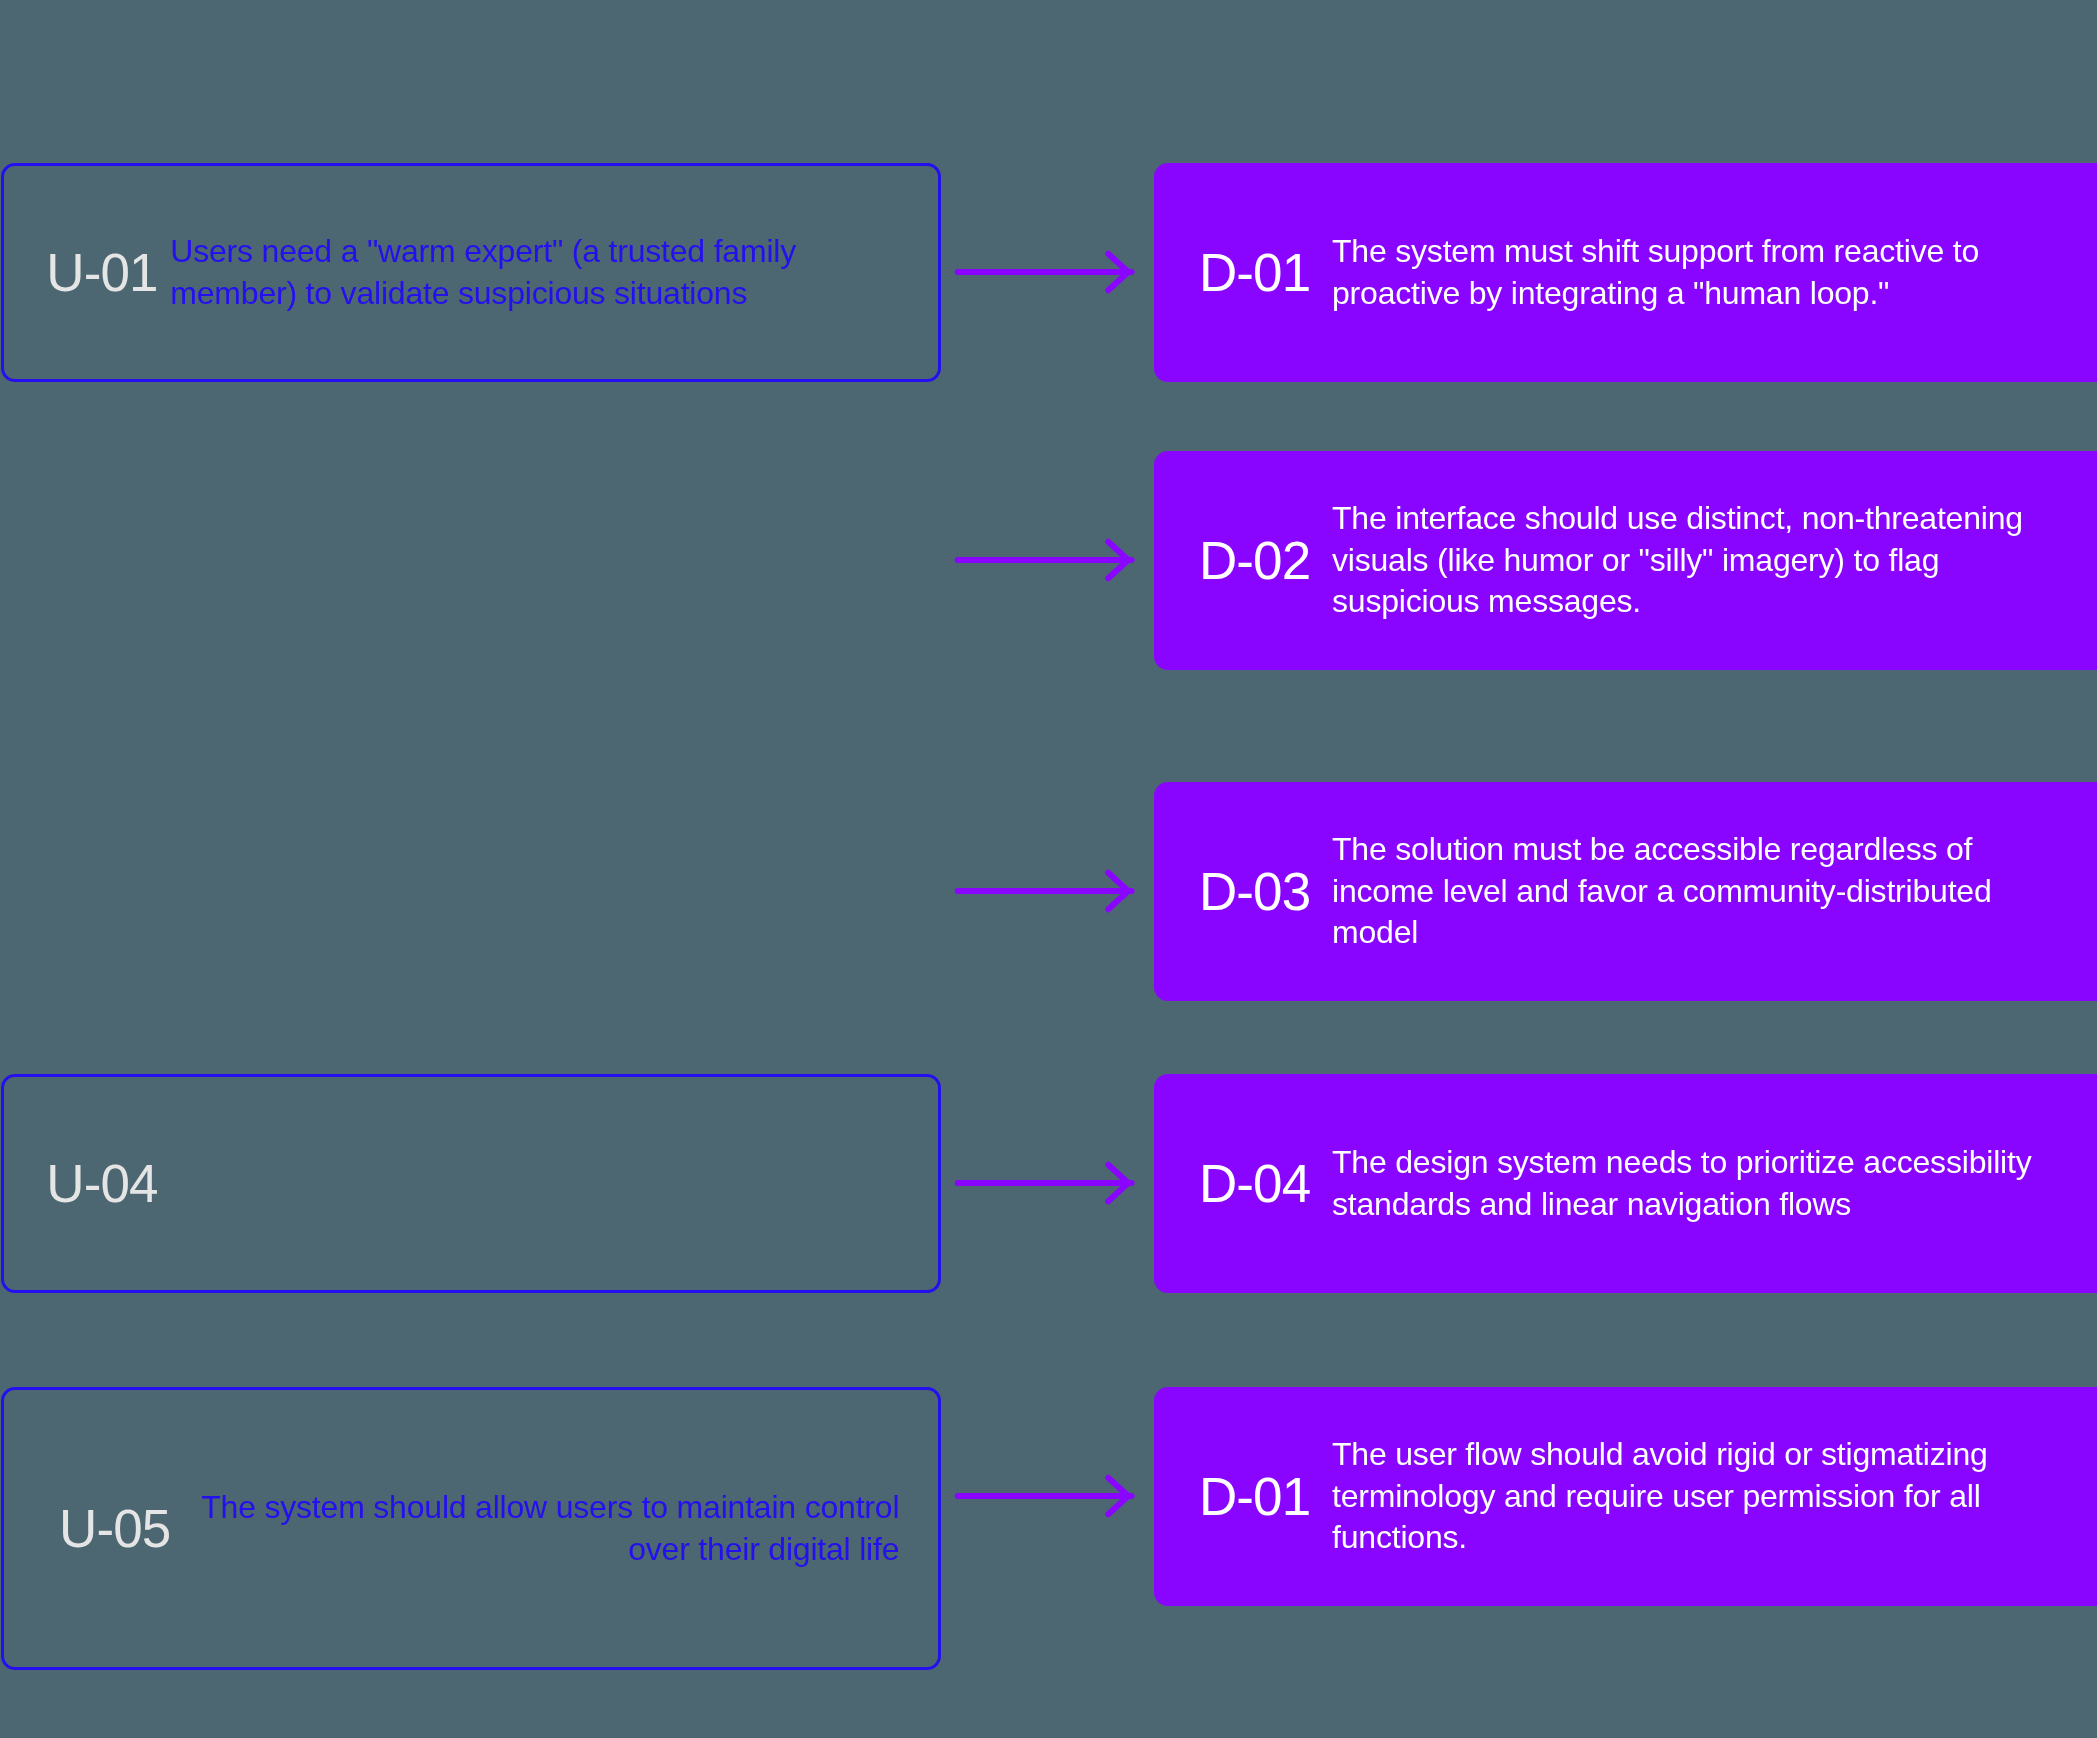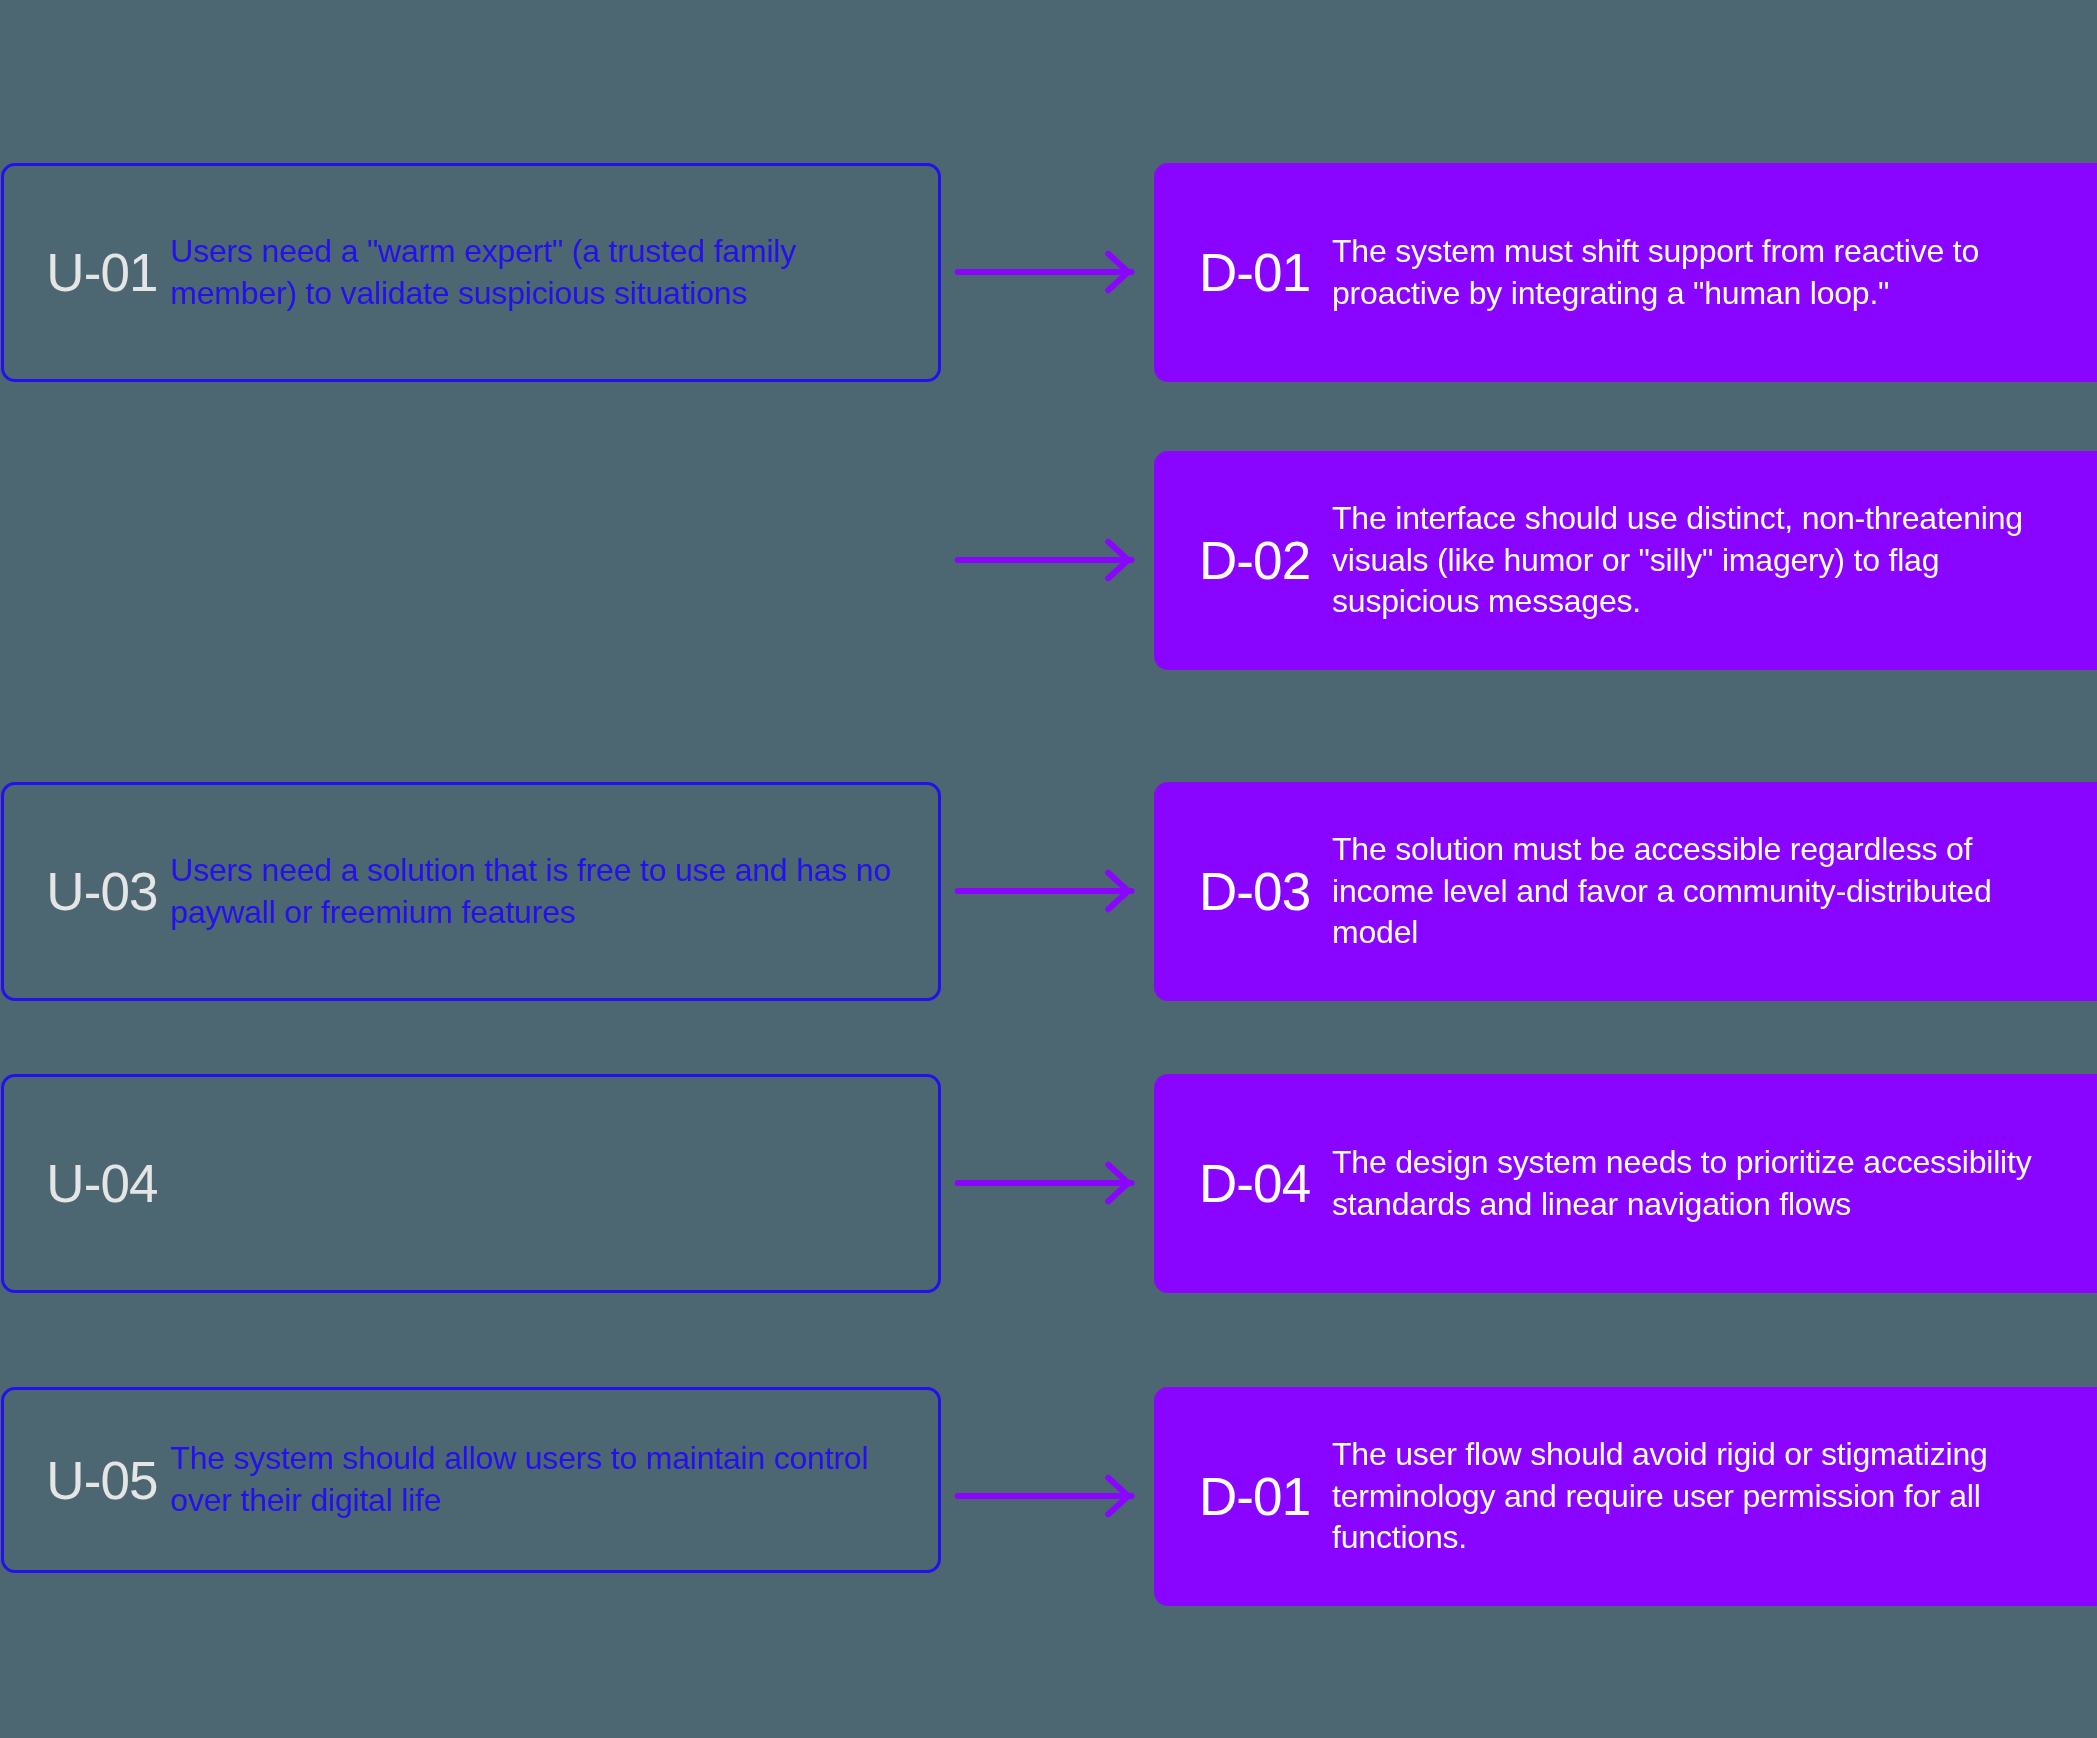--- a/index.html
+++ b/index.html
@@ -141,24 +141,20 @@
         </g>
       </svg>
     </div>
     <div class="dec-card" style="top:0;height:219px;">
       <div class="code">D-02</div>
       <div class="body">The interface should use distinct, non-threatening visuals (like humor or "silly" imagery) to flag suspicious messages.</div>
     </div>
   </div>
 
   <div class="row" style="top:782px;height:219px;">
-    <div class="need-card" style="top:0;height:219px;">
-      <div class="code">U-03</div>
-      <div class="body">Users need a solution that is free to use and has no paywall or freemium features</div>
-    </div>
     <div class="arrow" style="top:83px;">
       <svg viewBox="0 0 430 120" xmlns="http://www.w3.org/2000/svg" aria-hidden="true">
         <g fill="none" stroke="#8A05FF" stroke-width="14" stroke-linecap="round" stroke-linejoin="round">
           <line x1="4" y1="60" x2="406" y2="60"></line>
           <polyline points="352,18 398,60 352,102"></polyline>
         </g>
       </svg>
     </div>
     <div class="dec-card" style="top:0;height:219px;">
       <div class="code">D-03</div>
@@ -178,21 +174,21 @@
         </g>
       </svg>
     </div>
     <div class="dec-card" style="top:0;height:219px;">
       <div class="code">D-04</div>
       <div class="body">The design system needs to prioritize accessibility standards and linear navigation flows</div>
     </div>
   </div>
 
   <div class="row" style="top:1387px;height:219px;">
-    <div class="need-card" style="top:0;height:186px;">
+    <div class="need-card" style="top:0;height:283px;text-align:right;">
       <div class="code">U-05</div>
       <div class="body">The system should allow users to maintain control over their digital life</div>
     </div>
     <div class="arrow" style="top:83px;">
       <svg viewBox="0 0 430 120" xmlns="http://www.w3.org/2000/svg" aria-hidden="true">
         <g fill="none" stroke="#8A05FF" stroke-width="14" stroke-linecap="round" stroke-linejoin="round">
           <line x1="4" y1="60" x2="406" y2="60"></line>
           <polyline points="352,18 398,60 352,102"></polyline>
         </g>
       </svg>

